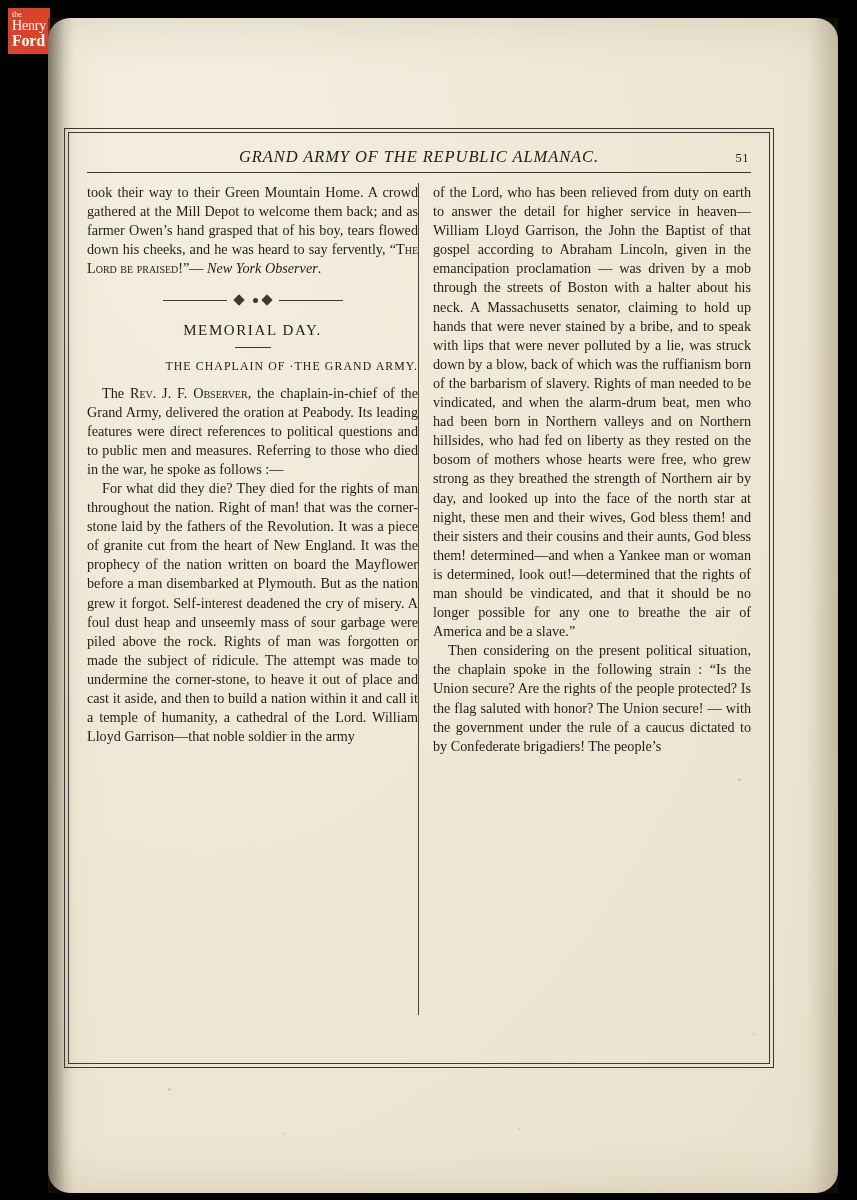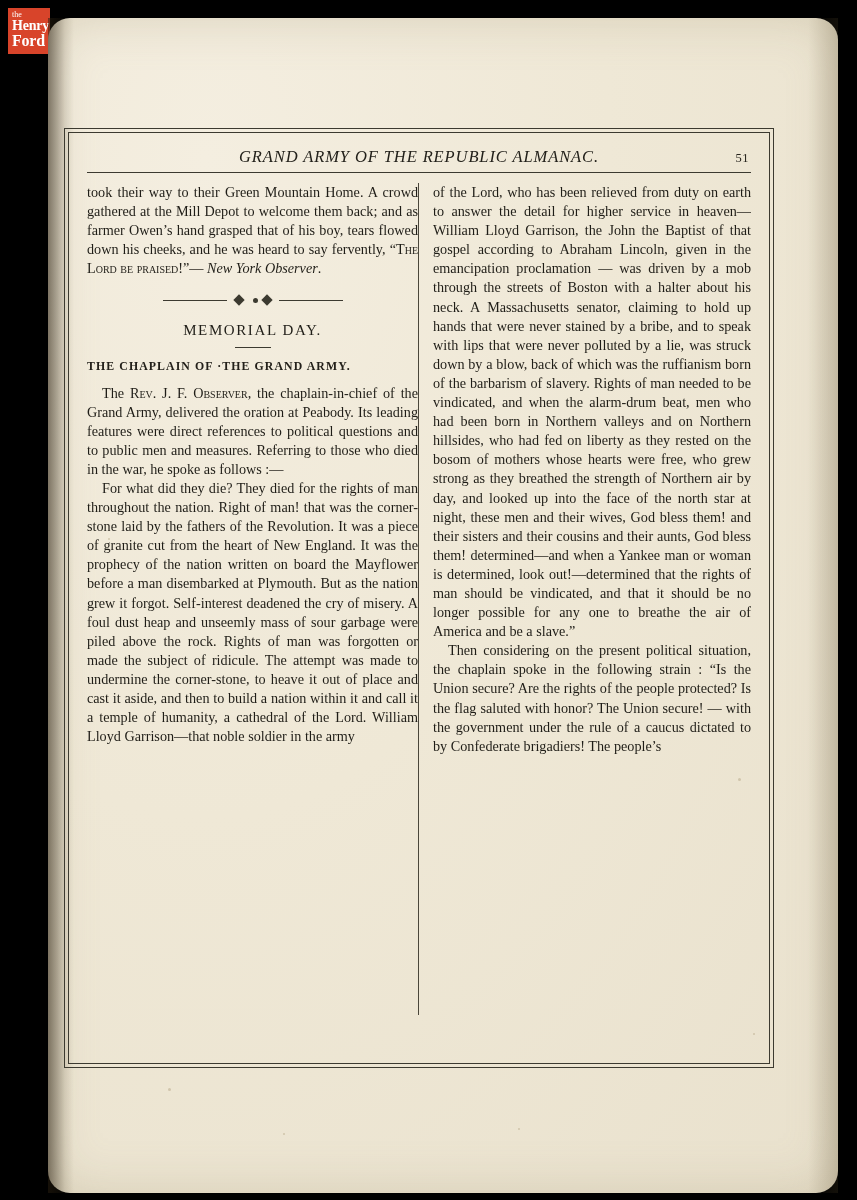--- a/index.html
+++ b/index.html
@@ -33,21 +33,21 @@
     padding: 3px 4px;
     box-sizing: border-box;
   }
   #logo .l-the {
     font-size: 8px;
     display: block;
     font-style: normal;
   }
   #logo .l-henry {
     font-size: 14px;
-    font-weight: bold;
+    font-weight: normal;
     display: block;
     letter-spacing: -0.2px;
   }
   #logo .l-ford {
     font-size: 16px;
     font-weight: bold;
     display: block;
     letter-spacing: -0.2px;
   }
   
@@ -205,23 +205,23 @@
     margin: 4px 0 6px 0;
     color: #201e18;
   }
   .shortrule {
     width: 36px;
     height: 1px;
     background: #3c3a30;
     margin: 0 auto 11px auto;
   }
   h3.byline {
-    text-align: left;
+    text-align: right;
     font-size: 11.8px;
-    font-weight: bold;
+    font-weight: normal;
     font-variant: small-caps;
     letter-spacing: 1.1px;
     margin: 0 0 9px 0;
     color: #23201a;
   }
 </style>
 </head>
 <body>
 
 <div id="page">

